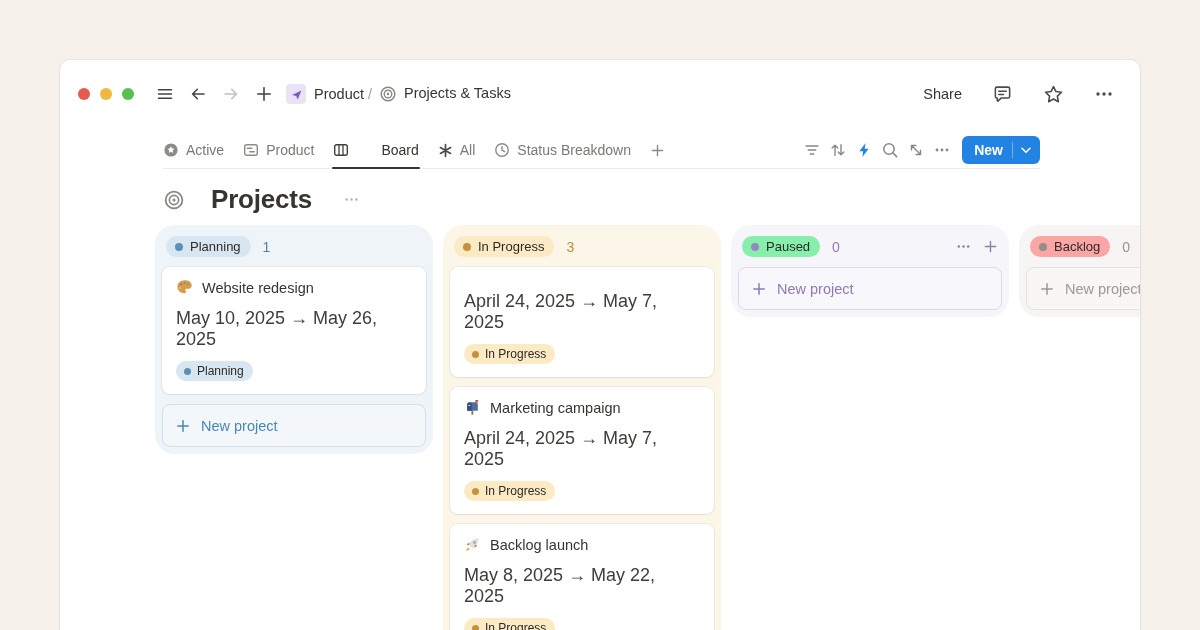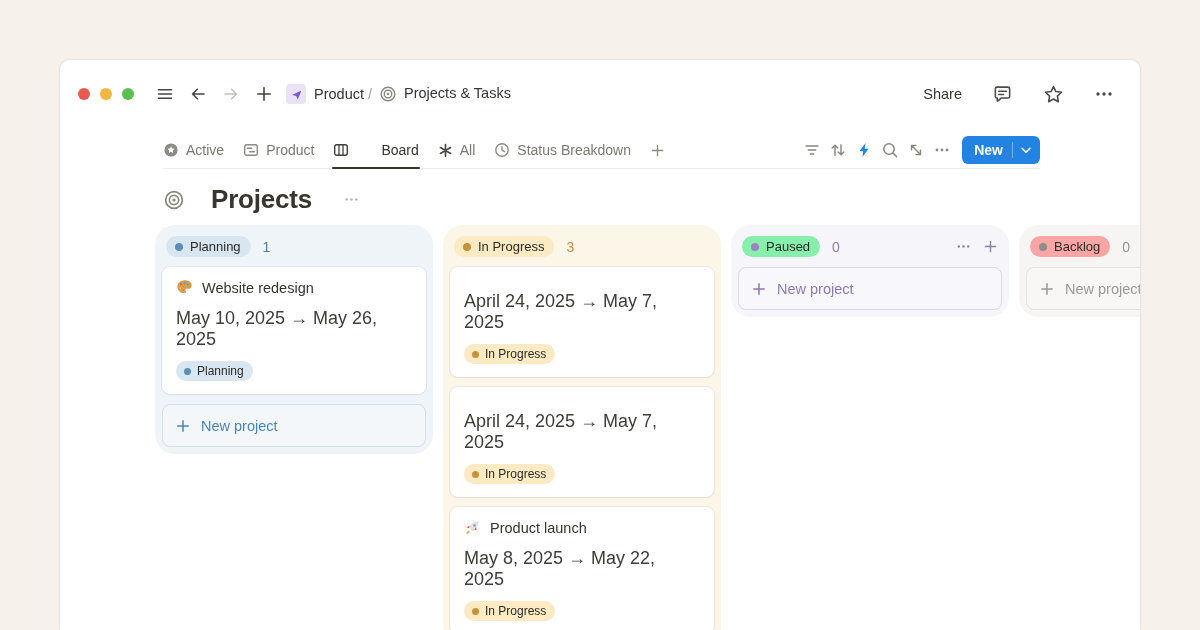--- a/index.html
+++ b/index.html
@@ -319,37 +319,50 @@
       </div>
       <div class="cards">
         <div class="card">
           <div class="card-date">April 24, 2025 → May 7, 2025</div>
           <span class="badge b-yellow">
             <span class="dot"></span>
             <span>In Progress</span>
           </span>
         </div>
         <div class="card">
+          <div class="card-title">
+            <span class="card-emoji">
+                <svg viewBox="0 0 16 16">
+                  <path fill="#4A6FA5" d="M3 5.4C3 4.1 4.1 3 5.4 3h5.2C11.9 3 13 4.1 13 5.4V11H3z"></path>
+                  <path fill="#33517E" d="M3 5.4C3 4.1 4 3 5.2 3s2.2 1.1 2.2 2.4V11H3z"></path>
+                  <rect x="7" y="11" width="1.7" height="3.8" fill="#9A6B45"></rect>
+                  <rect x="10.9" y="1" width="1" height="4.2" fill="#C94F43"></rect>
+                  <path fill="#C94F43" d="M11 1h2.7l-1 1.2 1 1.2H11z"></path>
+                  <rect x="3.9" y="5.8" width="2.1" height=".9" rx=".4" fill="#fff"></rect>
+                </svg>
+              </span>
+            <span>Marketing campaign</span>
+          </div>
           <div class="card-date">April 24, 2025 → May 7, 2025</div>
           <span class="badge b-yellow">
             <span class="dot"></span>
             <span>In Progress</span>
           </span>
         </div>
         <div class="card">
           <div class="card-title">
             <span class="card-emoji">
                 <svg viewBox="0 0 16 16">
                   <path fill="#E3E1DD" d="M13.9 2.1c-3.3.2-5.8 1.4-7.5 3.1L4.1 7.5l4.4 4.4 2.3-2.3c1.7-1.7 2.9-4.2 3.1-7.5z"></path>
                   <circle cx="9.9" cy="6.1" r="1.3" fill="#7FABD9"></circle>
                   <path fill="#D95548" d="M5.3 6.3 2.4 7.7l2.1 1zM9.7 10.7l1.4-2.9 1 2.1z"></path>
                   <path fill="#F0A83C" d="M2 14c1.6-.2 2.8-.8 3.5-1.7L4 10.8c-.9.7-1.8 1.9-2 3.2z"></path>
                 </svg>
               </span>
-            <span>Product launch</span>
+            <span>Backlog launch</span>
           </div>
           <div class="card-date">May 8, 2025 → May 22, 2025</div>
           <span class="badge b-yellow">
             <span class="dot"></span>
             <span>In Progress</span>
           </span>
         </div>
         <div class="new-project">
           <svg width="14" height="14" viewBox="0 0 14 14">
               <path d="M7 1.8v10.4M1.8 7h10.4" stroke="currentColor" stroke-width="1.5" stroke-linecap="round"></path>

